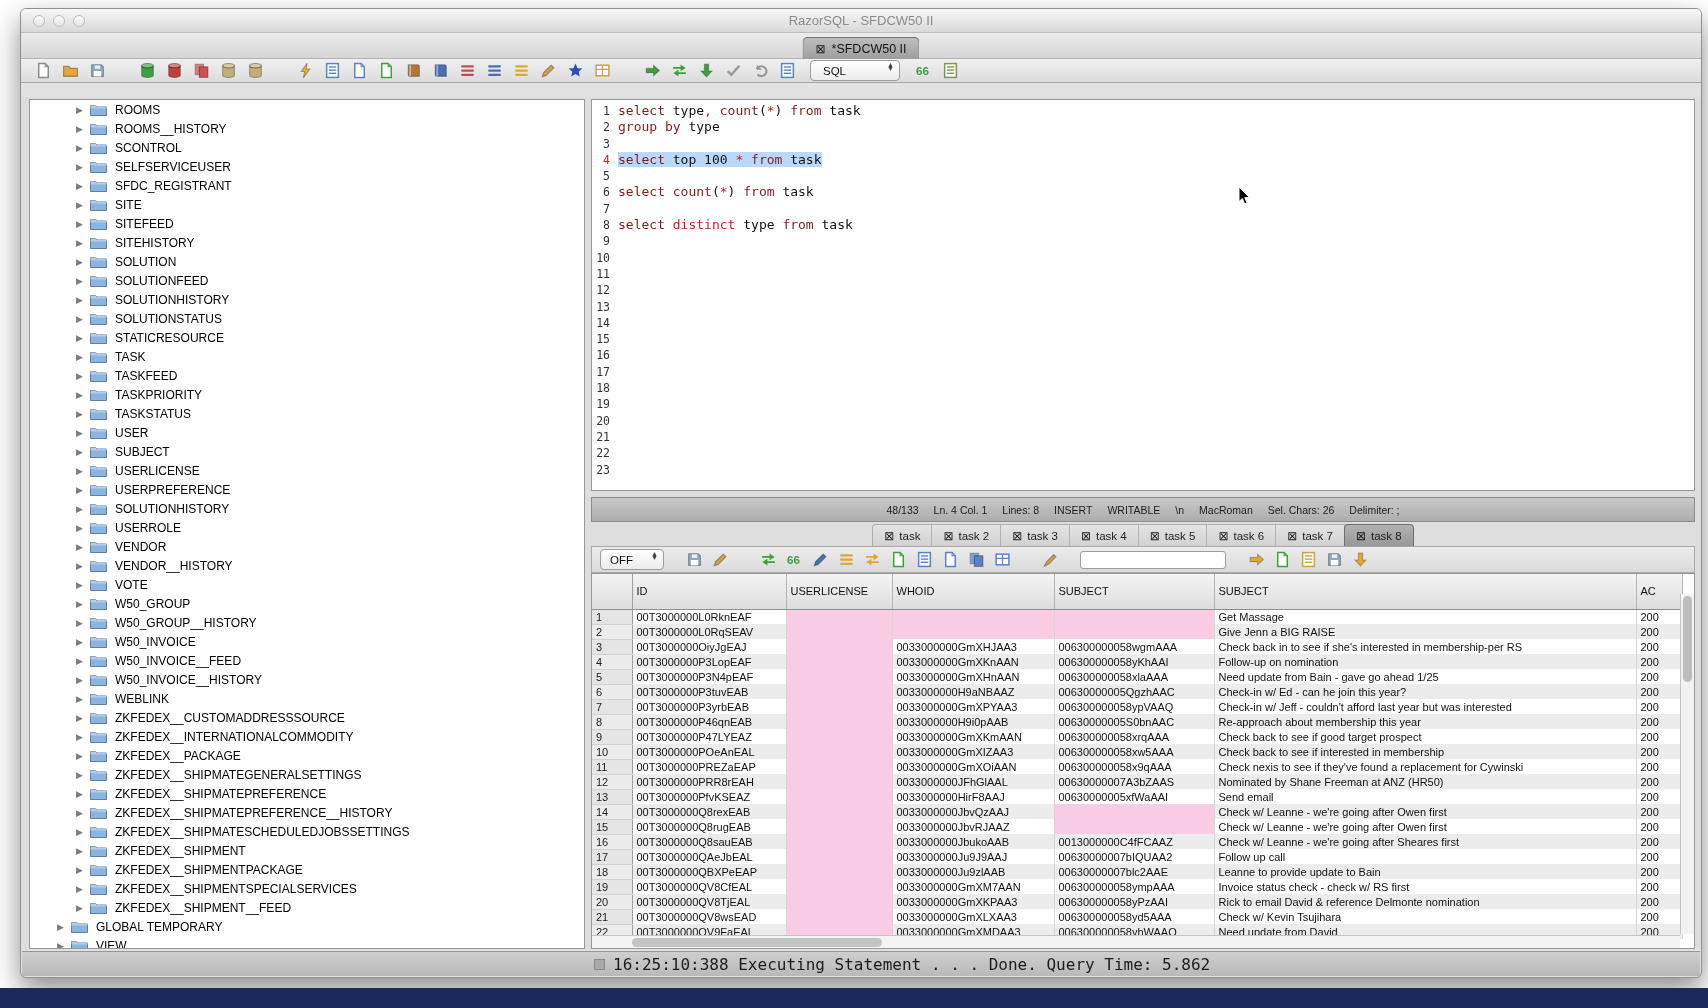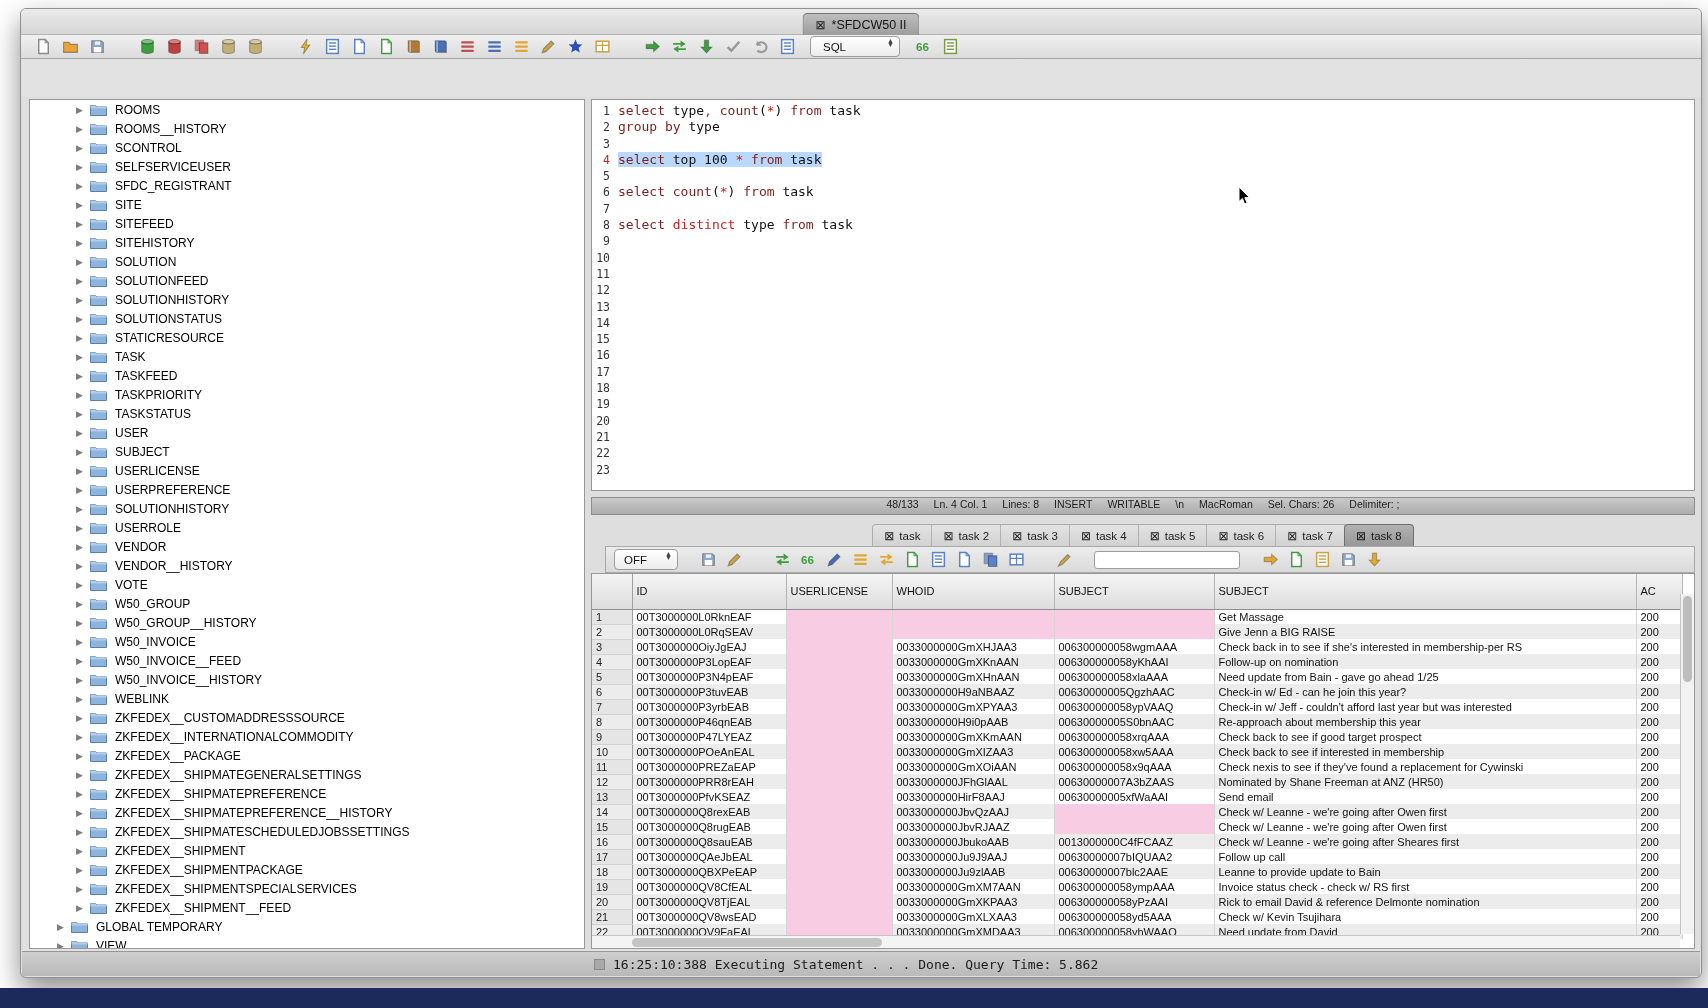--- a/index.html
+++ b/index.html
@@ -53,35 +53,35 @@
             font-family:"DejaVu Sans Mono", monospace; font-size:13px; overflow:hidden; padding-top:3px; }
   .eline { height:16.3px; display:flex; }
   .lno { width:26px; text-align:right; padding-right:8px; color:#333; font-size:11.5px; line-height:16.3px; flex:none; }
   .lno.cur { color:#cc1f1f; }
   .code { white-space:pre; line-height:16.3px; }
   .code .sel { background:#b9d8fa; }
   .tok-k { color:#7f1d1d; }
   .tok-r { color:#cc1f1f; }
   .tok-n { color:#111; }
 
-  .editor-status { position:absolute; top:398px; left:0; right:0; height:18px;
+  .editor-status { position:absolute; top:398px; left:0; right:0; height:25px;
                    background:linear-gradient(#c9c9c9,#adadad); border:1px solid #8d8d8d;
-                   display:flex; justify-content:center; gap:15px;
+                   display:flex; align-items:center; justify-content:center; gap:15px;
                    font-size:10.5px; color:#1d1d1d; }
 
   
   .rtabs { position:absolute; top:424px; left:0; right:0; height:23px; display:flex; justify-content:center; align-items:flex-end; }
   .rtabs-inner { display:flex; background:linear-gradient(#e3e3e3,#d2d2d2); border:1px solid #adadad; border-bottom:none; border-radius:4px 4px 0 0; }
   .rtab { display:flex; align-items:center; gap:5px; padding:0 11px; height:21px; font-size:11.5px; color:#222;
           border-right:1px solid #b2b2b2; }
   .rtab:last-child { border-right:none; }
   .rtab.active { background:linear-gradient(#b2b2b2,#989898); border-radius:4px 4px 0 0; border:1px solid #6f6f6f; margin:-1px; height:23px; }
 
   
-  .rtoolbar { position:absolute; top:447px; left:14px; right:0; height:27px;
+  .rtoolbar { position:absolute; top:447px; left:0; right:0; height:27px;
               background:linear-gradient(#ececec,#dadada); border:1px solid #a8a8a8;
               display:flex; align-items:center; padding:8px 8px; gap:12px; }
   .combo.small { width:64px; padding-left:9px; margin:0 8px 0 0; }
   .searchbox { width:146px; height:18px; border:1px solid #9d9d9d; border-radius:3px; font-size:11px; padding:0 4px;
                background:#fff; margin:0 8px; }
 
   
   .rtable-wrap { position:absolute; top:474px; left:0; right:0; bottom:0; background:#fff; border:1px solid #989898; overflow:hidden; }
   table.grid { border-collapse:collapse; table-layout:fixed; width:1090px; font-size:11px; }
   table.grid th { height:35px; background:linear-gradient(#f4f4f4,#dddddd); border-right:1px solid #b5b5b5;
@@ -93,21 +93,21 @@
   table.grid th.rownum { border-right:1px solid #9f9f9f; }
   table.grid td.pink { background:#f8cce2 !important; }
   .vsb { position:absolute; right:0; top:20px; bottom:14px; width:14px; background:#f2f2f2; border-left:1px solid #c4c4c4; }
   .vsb .thumb { position:absolute; left:2px; right:2px; top:2px; height:86px; background:#bdbdbd; border-radius:6px; }
   .hsb { position:absolute; left:0; right:14px; bottom:0; height:13px; background:#f4f4f4; border-top:1px solid #c4c4c4; }
   .hsb .thumb { position:absolute; top:2px; left:40px; width:250px; height:9px; background:#c4c4c4; border-radius:5px; }
 
   
   .statusbar { position:absolute; left:1px; right:1px; bottom:1px; height:25px;
                background:linear-gradient(#cecece,#b9b9b9); border-top:1px solid #969696;
-               display:flex; align-items:center; font-family:"DejaVu Sans Mono", monospace; font-size:13px; color:#1c1c1c; }
+               display:flex; align-items:center; font-family:"DejaVu Sans Mono", monospace; font-size:16px; color:#1c1c1c; }
   .statusbar .sq { width:11px; height:11px; background:#a9a9a9; border:1px solid #8a8a8a; margin:0 8px 0 572px; }
 
   .cursor { position:absolute; left:1238px; top:186px; width:13px; height:20px; z-index:50; }
   .hidden-defs { position:absolute; width:0; height:0; overflow:hidden; }
 </style>
 </head>
 <body>
 
 <svg class="hidden-defs" xmlns="http://www.w3.org/2000/svg">
   <defs>
@@ -181,20 +181,28 @@
         <path d="M2 14.5l2.2-4.4 6.8-6.8 2.2 2.2-6.8 6.8z" fill="currentColor" stroke="rgba(0,0,0,.3)"></path>
       </symbol>
     <symbol id="sym-quotes" viewBox="0 0 16 16">
         <text x="1" y="12" font-size="11" font-weight="bold" fill="currentColor" font-family="sans-serif">66</text>
       </symbol>
   </defs>
 </svg>
 
 <div class="window">
 
+  <div class="titlebar">
+    <div class="lights">
+      <div class="light"></div>
+      <div class="light"></div>
+      <div class="light"></div>
+    </div>
+    <div class="title">RazorSQL - SFDCW50 II</div>
+  </div>
 
   <div class="tabstrip">
     <div class="doctab">
       <span class="boxx">⊠</span>
       <span>*SFDCW50 II</span>
     </div>
   </div>
 
   <div class="toolbar">
     <span id="main-toolbar-icons" style="display:flex;align-items:center;gap:7px;">

